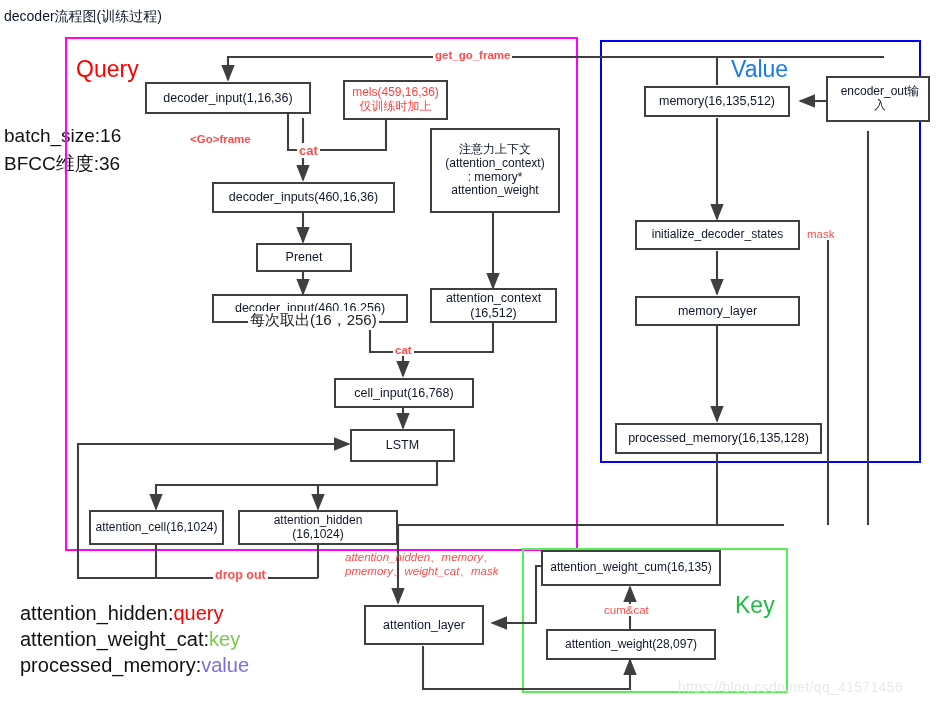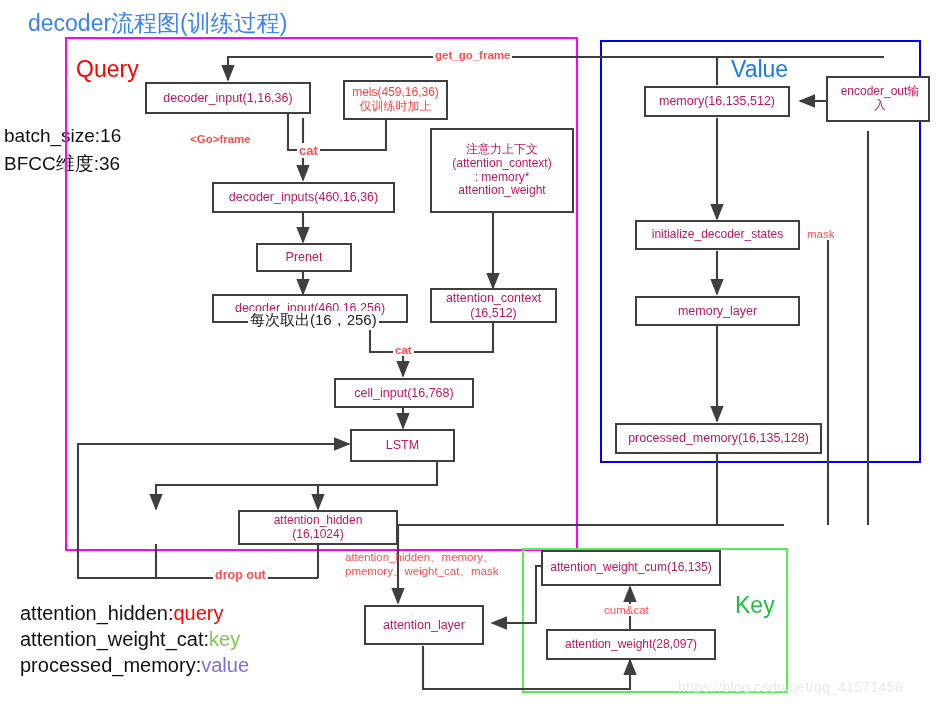--- a/index.html
+++ b/index.html
@@ -13,42 +13,42 @@
 
   .node{
     position:absolute;
     box-sizing:border-box;
     border:2px solid #3f3f3f;
     background:#ffffff;
     display:flex;align-items:center;justify-content:center;
     text-align:center;
     font-size:12.5px;
     line-height:1.15;
-    color:#be185d;
+    color:#0f172a;
     padding:2px 4px;
     white-space:pre-line;
   }
   .group{
     position:absolute;box-sizing:border-box;background:transparent;
     pointer-events:none;
   }
   .grp-query{border:2px solid #ff00ff;}
   .grp-value{border:2px solid #0000ee;}
   .grp-key{border:2px solid #55ee55;}
 
   .grp-label{
     position:absolute;font-size:23px;font-weight:400;
     font-family:"Liberation Sans","DejaVu Sans",sans-serif;
   }
   .lbl-query{color:#ff0000;}
   .lbl-value{color:#1a7ae8;}
   .lbl-key{color:#22bb44;}
 
   .title{
-    position:absolute;font-size:23px;color:#3b82f6;margin-left:24px;
+    position:absolute;font-size:14px;color:#0f172a;
   }
   .infoline{position:absolute;font-size:19px;color:#111;}
 
   .edge-label{
     position:absolute;font-size:11.5px;color:#ff4d4d;font-weight:700;
     background:#ffffff;padding:0 2px;white-space:nowrap;
   }
   .edge-label.plain{color:#222;font-weight:400;background:#fff;}
   .edge-label.thin{font-weight:400;}
 
@@ -147,38 +147,39 @@
 
       <path d="M423,646 L423,689 L630,689 L630,660" marker-end="url(#ah)"></path>
     </g>
   </svg>
 
   <div class="node" style="left:145px;top:82px;width:166px;height:32px;">decoder_input(1,16,36)</div>
 
   <div class="node redbox-text" style="left:343px;top:80px;width:105px;height:40px;font-size:12px;">mels(459,16,36)
 仅训练时加上</div>
 
-  <div class="node" style="left:430px;top:128px;width:144px;height:85px;font-size:12px;">注意力上下文
+  <div class="node" style="left:430px;top:128px;width:130px;height:85px;font-size:12px;">注意力上下文
 (attention_context)
 : memory*
 attention_weight</div>
 
   <div class="node" style="left:212px;top:182px;width:183px;height:31px;">decoder_inputs(460,16,36)</div>
 
   <div class="node" style="left:256px;top:243px;width:96px;height:29px;">Prenet</div>
 
   <div class="node" style="left:212px;top:294px;width:196px;height:29px;">decoder_input(460,16,256)</div>
 
   <div class="node" style="left:430px;top:288px;width:127px;height:35px;">attention_context
 (16,512)</div>
 
   <div class="node" style="left:334px;top:378px;width:140px;height:30px;">cell_input(16,768)</div>
 
   <div class="node" style="left:350px;top:429px;width:105px;height:33px;">LSTM</div>
 
+  <div class="node" style="left:89px;top:510px;width:135px;height:35px;font-size:12px;">attention_cell(16,1024)</div>
 
   <div class="node" style="left:238px;top:510px;width:160px;height:35px;font-size:12px;">attention_hidden
 (16,1024)</div>
 
   <div class="node" style="left:644px;top:86px;width:146px;height:31px;">memory(16,135,512)</div>
 
   <div class="node" style="left:826px;top:76px;width:104px;height:46px;font-size:12px;padding-left:8px;">encoder_out输入</div>
 
   <div class="node" style="left:635px;top:220px;width:165px;height:30px;font-size:12px;">initialize_decoder_states</div>
 
@@ -201,21 +202,21 @@
   <div class="edge-label plain" style="left:248px;top:311px;font-size:15px;">每次取出(16，256)</div>
 
   <div class="edge-label" style="left:393px;top:344px;">cat</div>
 
   <div class="edge-label" style="left:213px;top:568px;font-size:12.5px;">drop out</div>
 
   <div class="edge-label thin" style="left:805px;top:228px;">mask</div>
 
   <div class="edge-label thin" style="left:602px;top:604px;">cum&amp;cat</div>
 
-  <div class="edge-label thin" style="left:343px;top:550px;font-size:11.5px;line-height:1.25;white-space:pre-line;background:transparent;">attention_hidden、memory、
+  <div class="edge-label thin" style="left:343px;top:550px;font-size:11.5px;line-height:1.25;white-space:pre-line;background:transparent;font-style:italic;">attention_hidden、memory、
 pmemory、weight_cat、mask</div>
 
   <div class="legend" style="left:20px;top:602px;">
     <span>attention_hidden:</span><span class="lg-q">query</span>
   </div>
   <div class="legend" style="left:20px;top:628px;">
     <span>attention_weight_cat:</span><span class="lg-k">key</span>
   </div>
   <div class="legend" style="left:20px;top:654px;">
     <span>processed_memory:</span><span class="lg-v">value</span>

